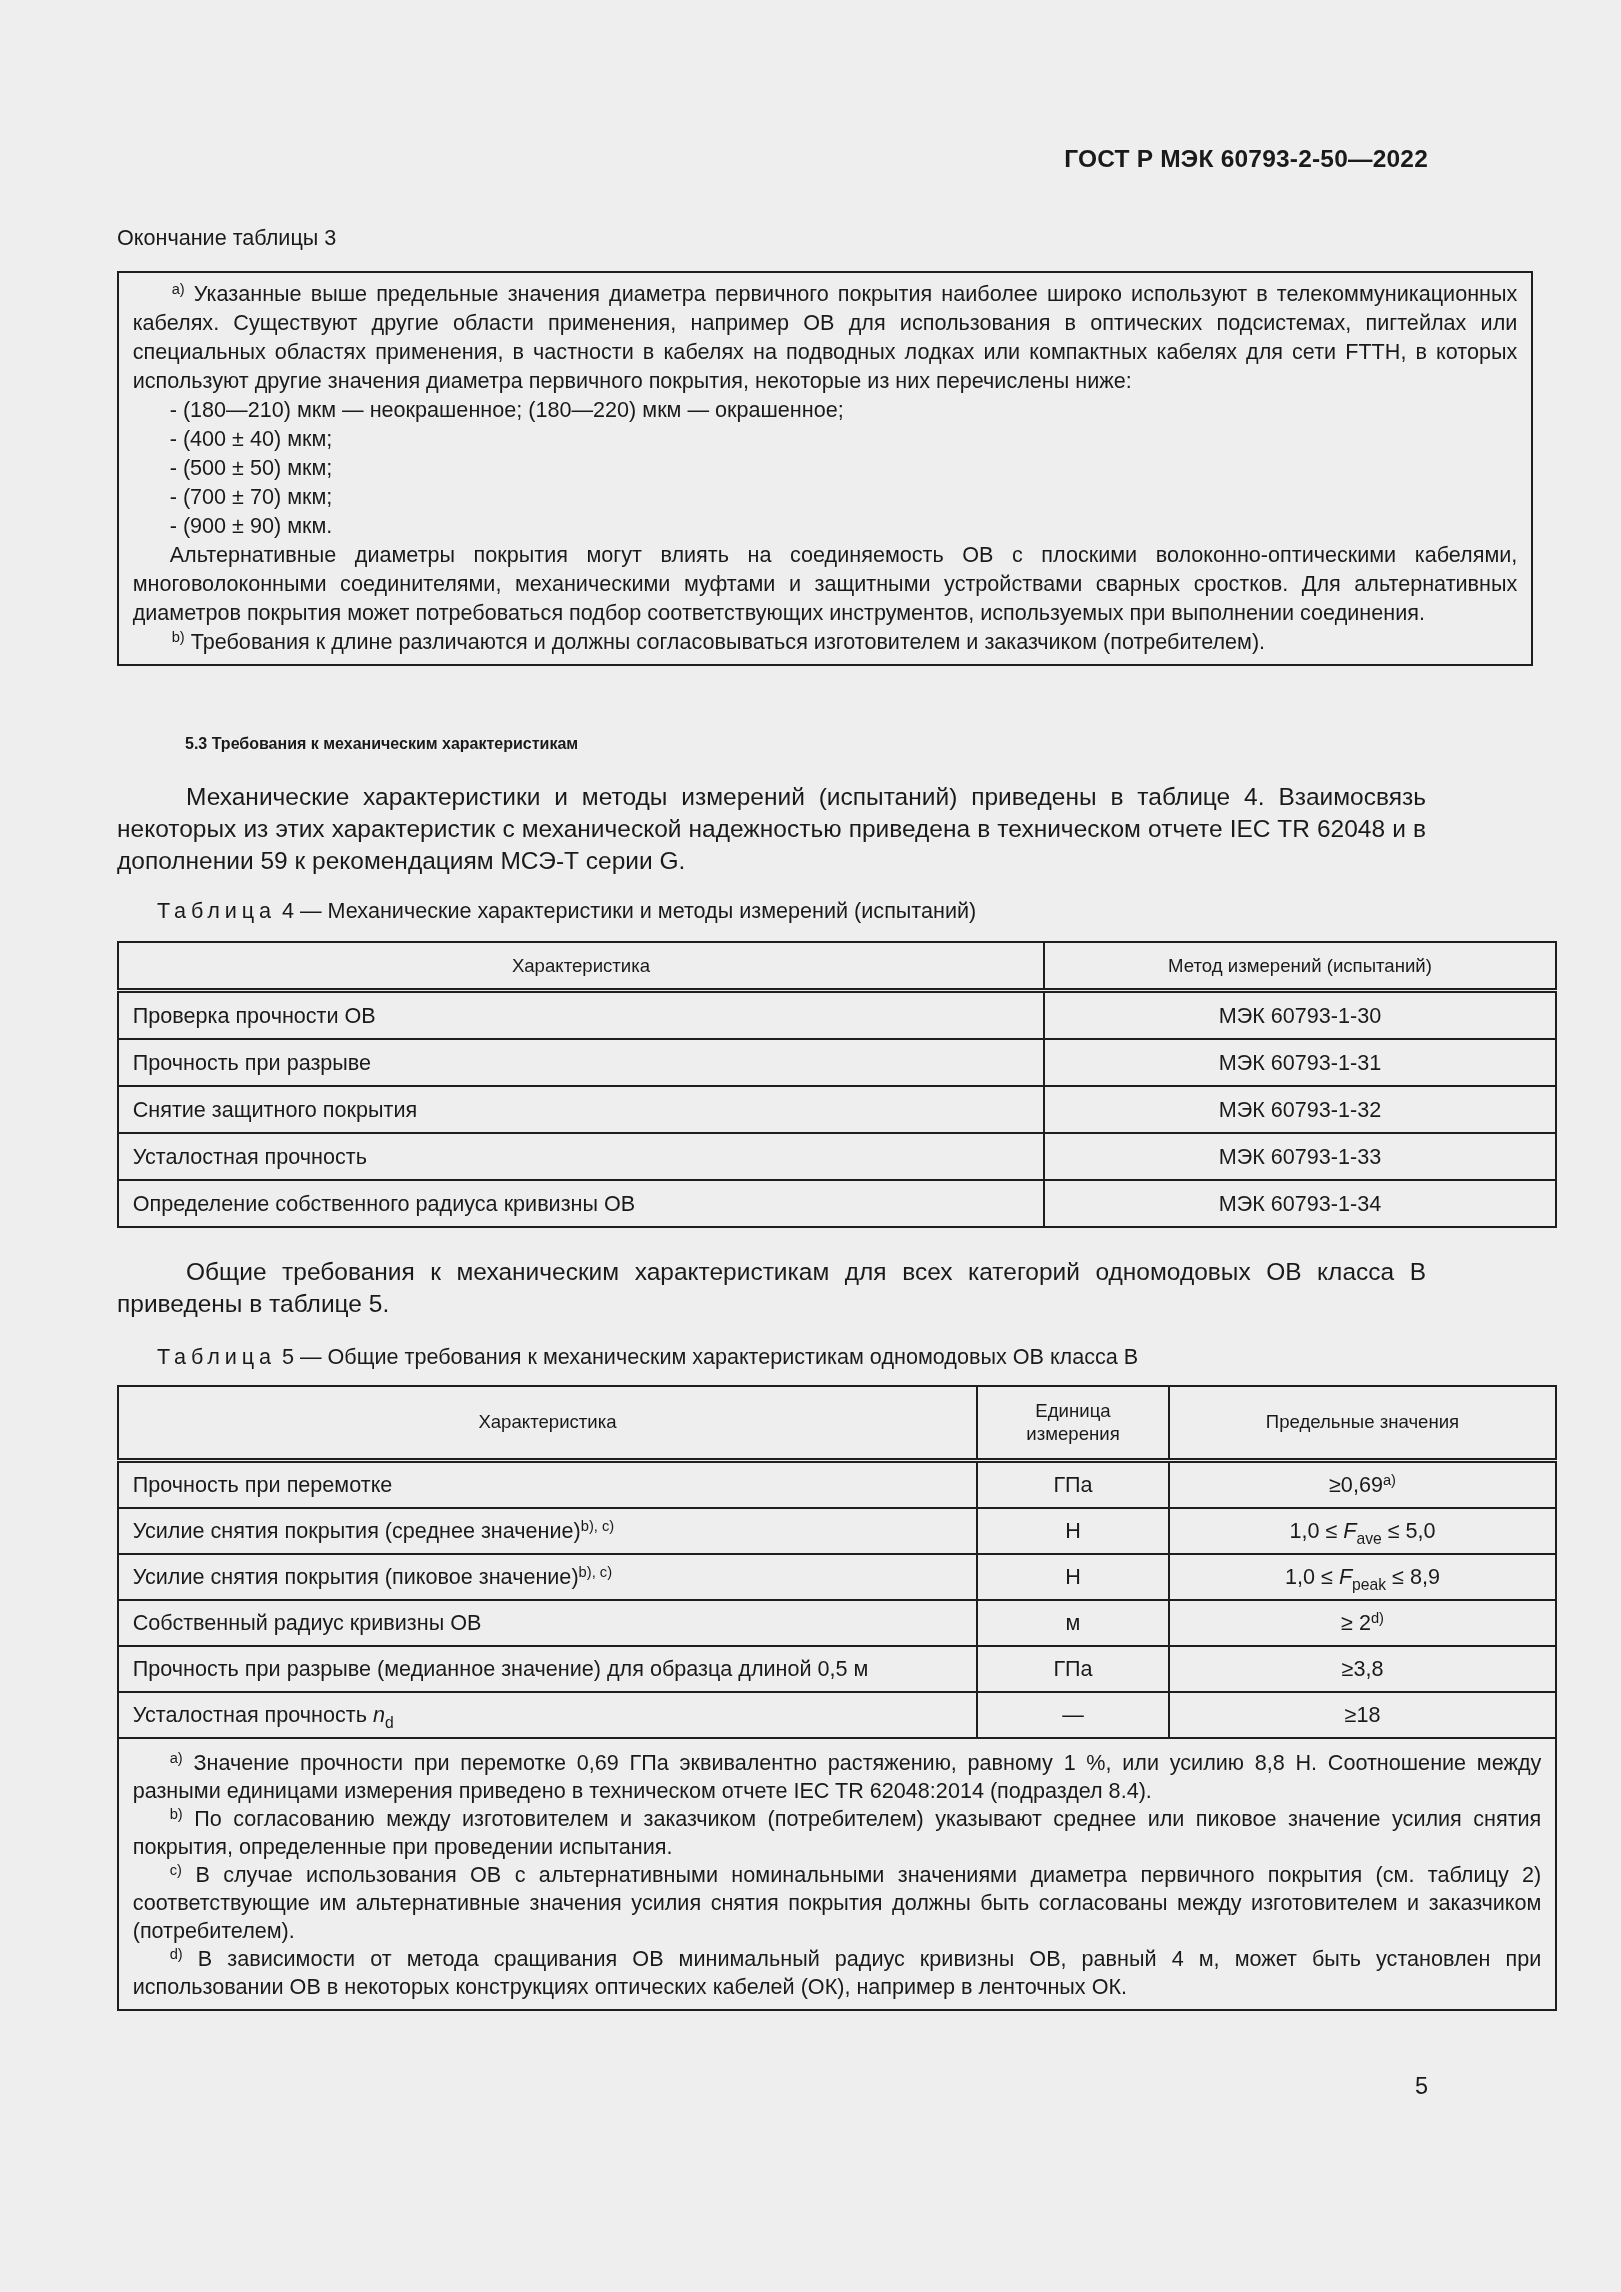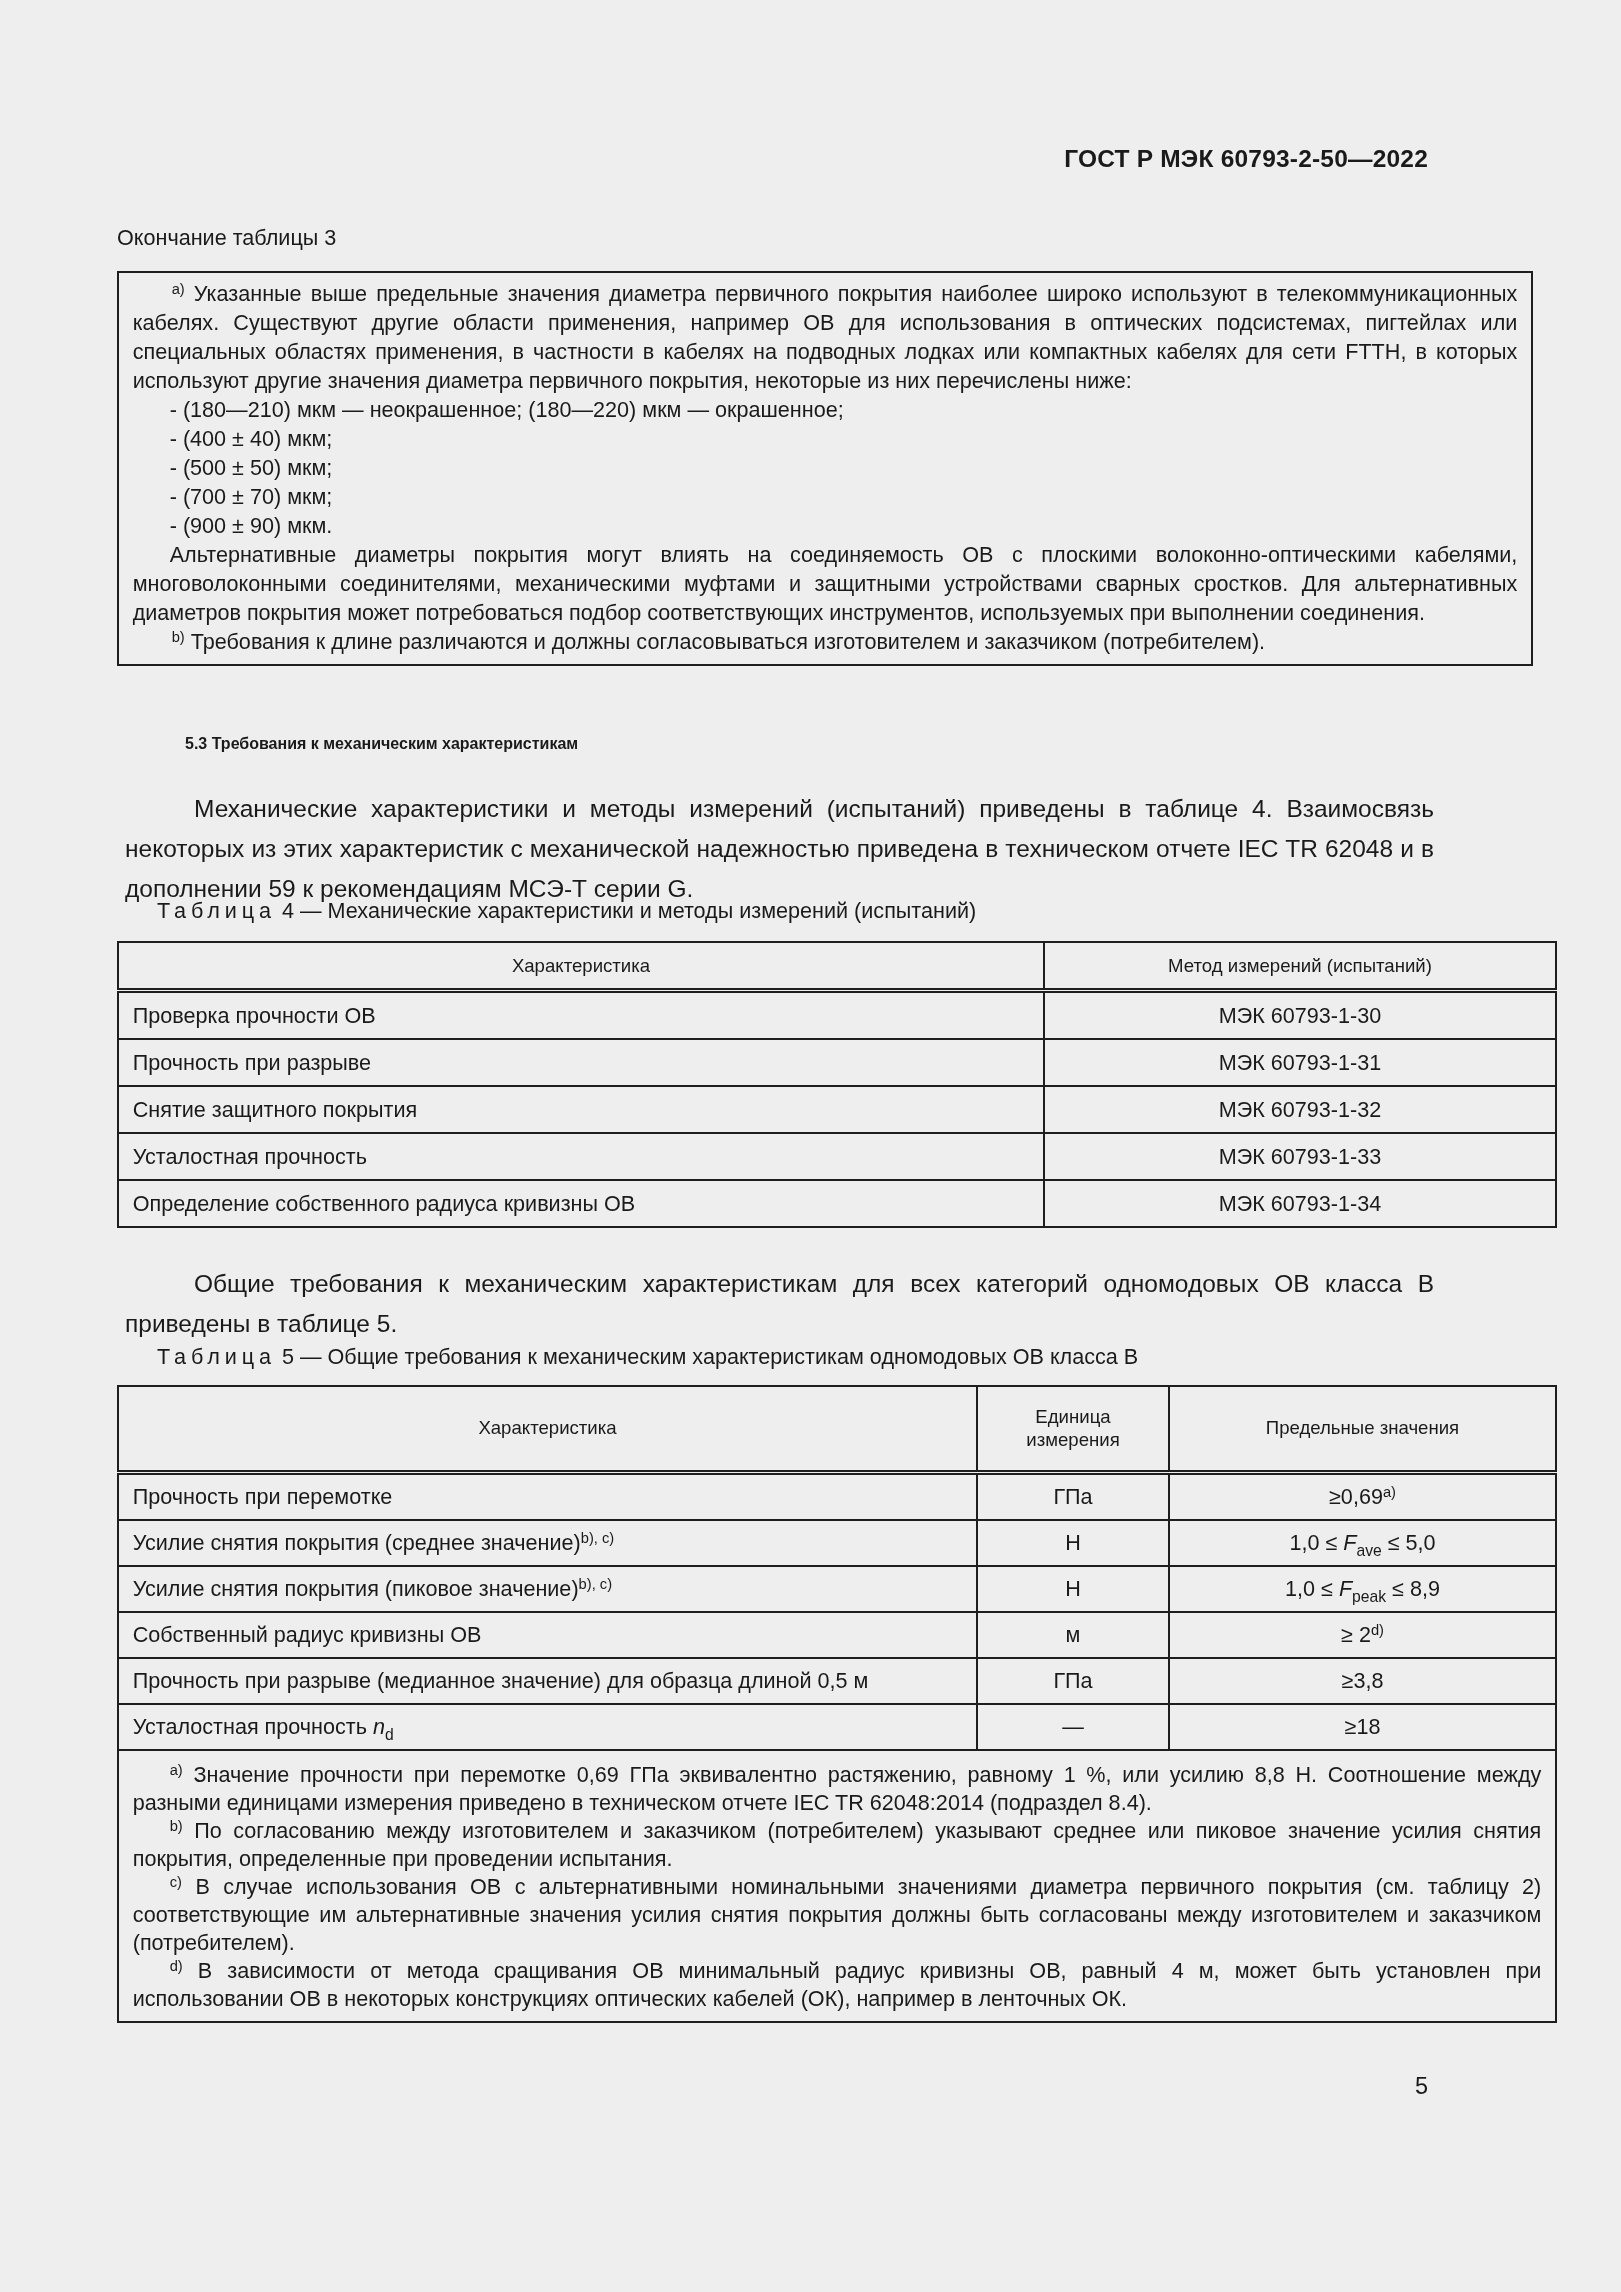--- a/index.html
+++ b/index.html
@@ -31,22 +31,22 @@
   .list-item { padding-left: 51px; text-indent: 0px; }
   sup { font-size: 14.7px; vertical-align: 6.9px; line-height: 0; }
   sub { font-size: 15.7px; vertical-align: -5.9px; line-height: 0; }
 
   .section-heading {
     position: absolute; top: 735px; left: 185px;
     font-size: 16px; font-weight: bold;
   }
   .para {
     position: absolute; left: 117px; width: 1309px;
-    font-size: 24.5px; line-height: 40px; text-align: justify;
-    margin: 8px;
+    font-size: 24.5px; line-height: 32px; text-align: justify;
+    margin: 0;
   }
   .para1 { top: 781px; }
   .para2 { top: 1256px; }
   .para .first { display: inline-block; width: 69px; }
 
   .caption {
     position: absolute; left: 117px;
     font-size: 21.6px;
     margin-left: 40px;
   }
@@ -156,21 +156,21 @@
 
 <table class="doc t5">
   <colgroup>
       <col style="width:859px">
       <col style="width:192px">
       <col>
     </colgroup>
   <thead>
     <tr>
       <th>Характеристика</th>
-      <th style="padding:8px 29px">Единица измерения</th>
+      <th style="padding:2px 29px">Единица измерения</th>
       <th>Предельные значения</th>
     </tr>
   </thead>
   <tbody>
     <tr>
       <td><span>Прочность при перемотке</span></td>
       <td class="center">ГПа</td>
       <td class="center"><span>≥0,69</span><sup>a)</sup></td>
     </tr>
     <tr>

